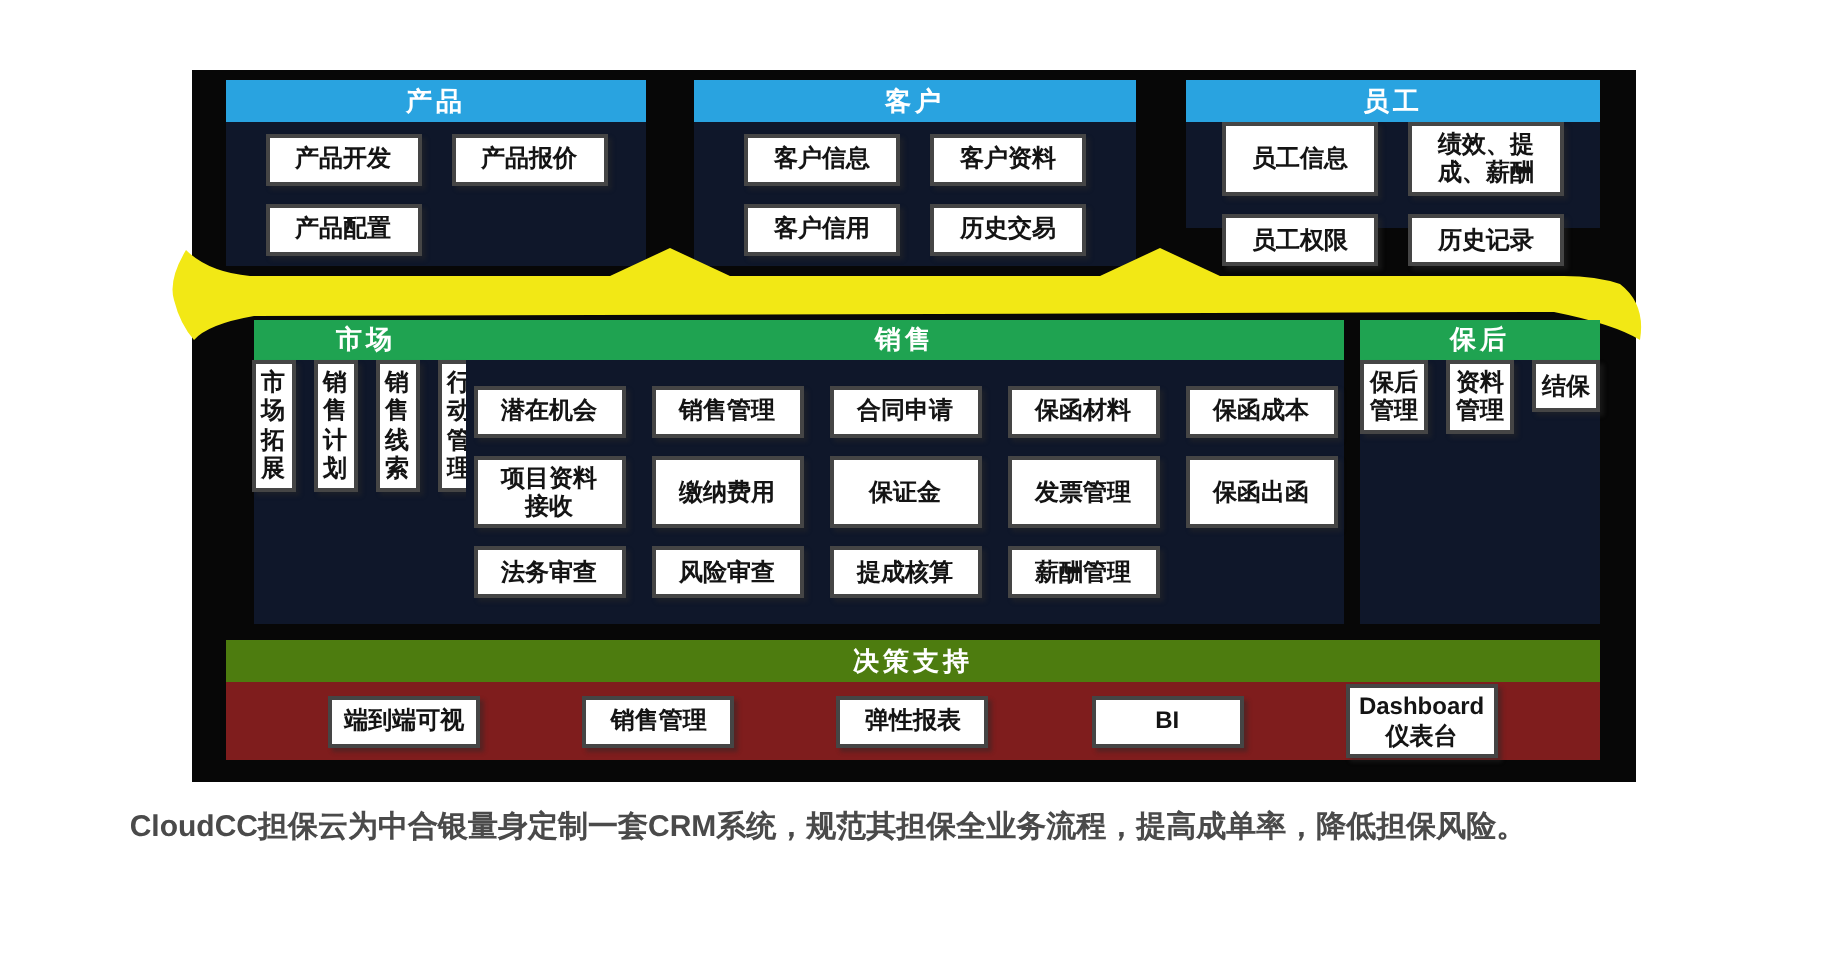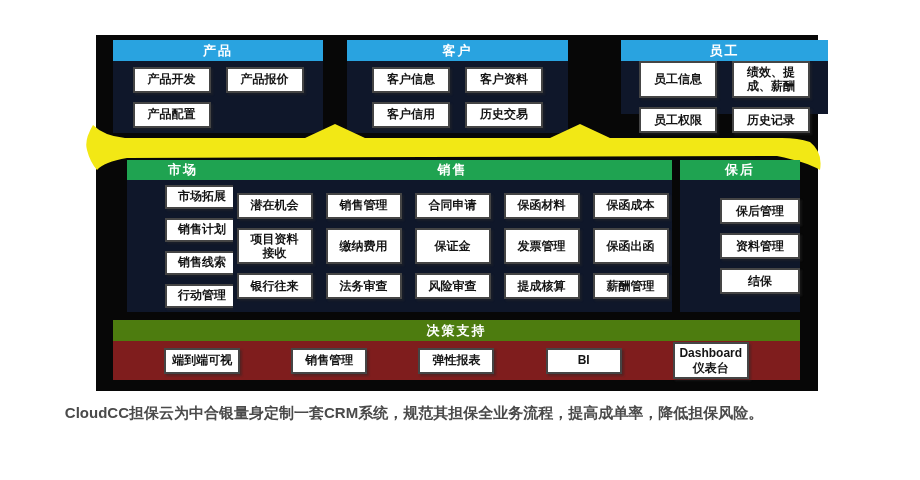--- a/index.html
+++ b/index.html
@@ -17,28 +17,28 @@
 
   .btn { background:#ffffff; border:2px solid #454545; color:#141414;
          font-size:12px; font-weight:bold; display:flex; align-items:center; justify-content:center;
          text-align:center; white-space:pre-line; line-height:1.2; min-height:26px;
          padding:2px 3px; box-shadow:2px 2px 2px rgba(40,40,40,0.45); }
 
   .grid2 { flex:1; display:grid; grid-template-columns:repeat(2,78px); gap:9px 15px;
            justify-content:center; align-content:center; }
   .grid5 { flex:1; display:grid; grid-template-columns:repeat(5,76px); gap:9px 13px;
            justify-content:center; align-content:center; }
-  .col   { flex:1; display:flex; flex-direction:column; gap:9px; align-items:flex-end; justify-content:center; }
+  .col   { flex:1; display:flex; flex-direction:row; gap:9px; align-items:flex-start; justify-content:center; }
   .col .btn { width:74px; min-height:24px; }
   .col.wide .btn { width:80px; min-height:26px; }
 
   
   #panel-product  { left:113px; top:40px;  width:210px; height:93px; }
   #panel-customer { left:347px; top:40px;  width:221px; height:93px; }
-  #panel-employee { left:593px; top:40px;  width:207px; height:74px;margin-left:28px; }
+  #panel-employee { left:593px; top:40px;  width:207px; height:74px; }
   #panel-market   { left:113px; top:160px; width:112px; height:152px;margin-left:14px; }
   #panel-sales    { left:233px; top:160px; width:439px; height:152px; }
   #panel-post     { left:680px; top:160px; width:120px; height:152px; }
 
   .ribbon { position:absolute; left:82px; top:118px; width:748px; height:62px; }
 
   .navybar { position:absolute; left:113px; top:320px; width:687px; height:21px; background:#4d7c0f;
              color:#ffffff; font-weight:bold; font-size:13px; letter-spacing:2px;
              display:flex; align-items:center; justify-content:center; }
   .bottomstrip { position:absolute; left:113px; top:341px; width:687px; height:39px; background:#7f1d1d;
@@ -118,21 +118,20 @@
       <div class="btn">销售管理</div>
       <div class="btn">合同申请</div>
       <div class="btn">保函材料</div>
       <div class="btn">保函成本</div>
       <div class="btn">项目资料
 接收</div>
       <div class="btn">缴纳费用</div>
       <div class="btn">保证金</div>
       <div class="btn">发票管理</div>
       <div class="btn">保函出函</div>
-      <div class="btn">银行往来</div>
       <div class="btn">法务审查</div>
       <div class="btn">风险审查</div>
       <div class="btn">提成核算</div>
       <div class="btn">薪酬管理</div>
     </div>
   </div>
 
   <div class="panel" id="panel-post">
     <div class="hdr green">保后</div>
     <div class="col wide">

